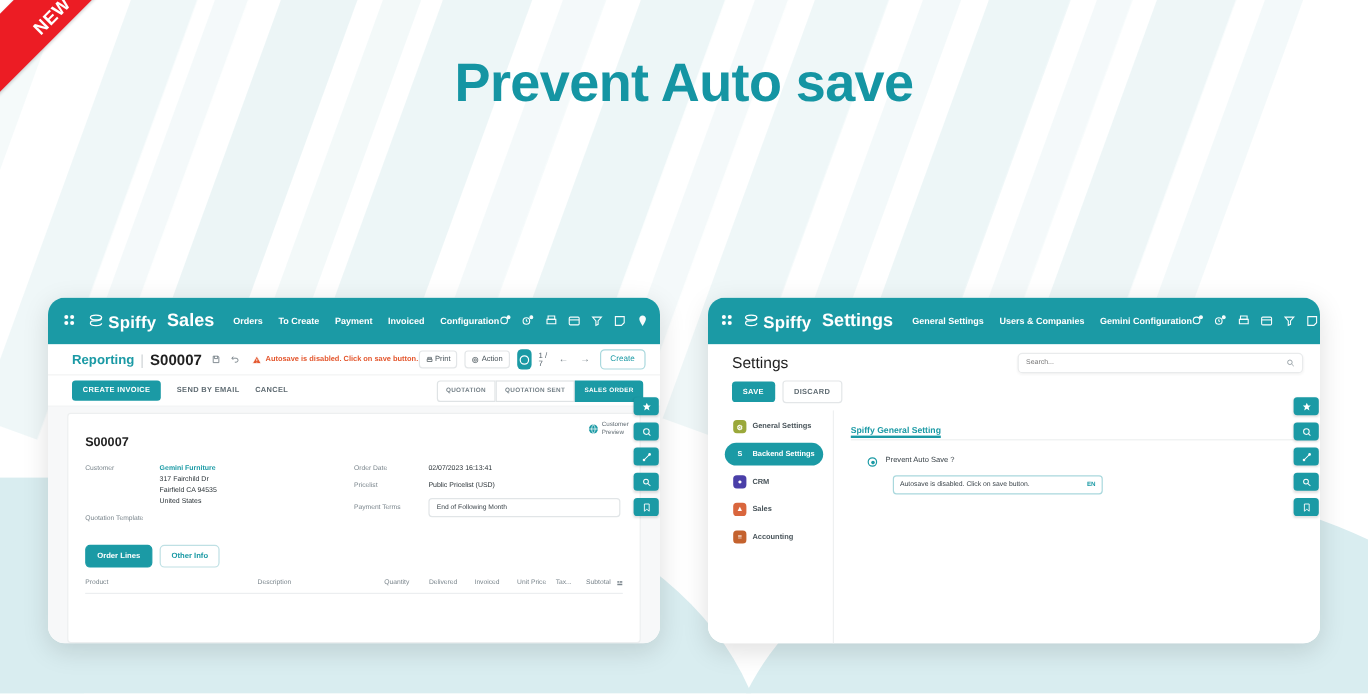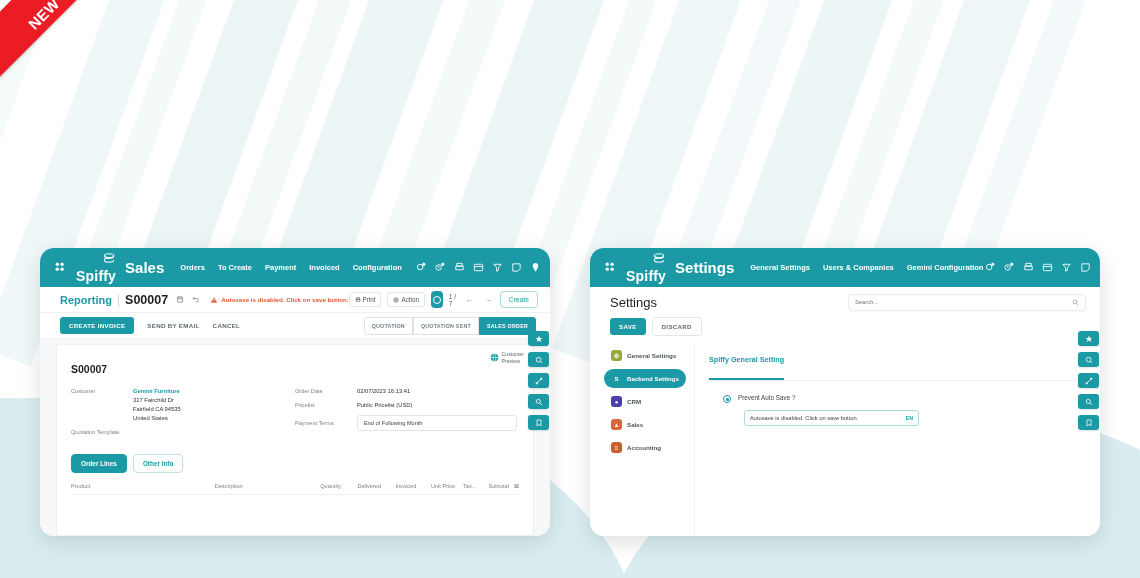--- a/index.html
+++ b/index.html
@@ -95,21 +95,21 @@
   #window-left  { left: 40px;  top: 248px; width: 510px; height: 288px; }
   #window-right { left: 590px; top: 248px; width: 510px; height: 288px; }
 
   
   .navbar {
     height: 39px; background: #1b9aa5;
     display: flex; align-items: center; padding: 0 9px 0 10px;
     gap: 0px; color: #fff;
   }
   .nav-apps { width: 20px; display:flex; align-items:center; justify-content:center;}
-  .brandwrap { display: flex; align-items: flex-end; gap: 3px; margin-left: 6px; flex-direction: column;}
+  .brandwrap { display: flex; align-items: flex-start; gap: 3px; margin-left: 6px;}
   .brand-txt { font-size: 14px; font-weight: bold; letter-spacing: .2px;}
   .app-title { font-size: 15px; font-weight: 600; margin-left: 9px; }
   .nav-menu { display: flex; gap: 13px; margin-left: 16px; }
   .nav-menu span { font-size: 7.5px; font-weight: 700; white-space: nowrap;}
   .nav-right { margin-left: auto; display: flex; align-items: center; gap: 8px;}
   .nav-ico { width: 11px; height: 11px; display:block; opacity: .97;}
 
   
   .cp {
     height: 26px; display: flex; align-items: center;
@@ -255,21 +255,21 @@
   .set-item.active .set-label { color:#fff; }
   .set-label { font-size: 6.2px; color:#4a555b; font-weight: 600; white-space:nowrap;}
   .set-ico {
     width: 11px; height: 11px; border-radius: 3px; flex:none;
     display:flex; align-items:center; justify-content:center;
     font-size: 6px; color:#fff; font-weight:bold;
   }
   .set-main { flex:1; padding: 6px 16px 0 14px; }
   .set-sec-title {
     font-size: 7.2px; color:#1b9aa5; font-weight:700;
-    padding-bottom: 14px; display:inline-block;
+    padding-bottom: 0; display:inline-block;
     border-bottom: 2px solid #1b9aa5;
   }
   .set-hr { border-top:1px solid #eef0f1; margin-top: 0px;}
   .set-opt { display:flex; align-items:flex-start; gap:7px; margin-top: 13px; padding-left: 14px;}
   .chk {
     width: 8px; height: 8px; border-radius: 50%; border: 1.2px solid #1b9aa5;
     display:flex;align-items:center;justify-content:center; flex:none; margin-top:1px;
   }
   .chk::after { content:""; width:3px;height:3px;border-radius:50%;background:#1b9aa5;}
   .set-opt-label { font-size: 6.3px; color:#3b444a;}
@@ -305,20 +305,21 @@
   </div>
   <div class="bottom-strip"></div>
   <div class="bottom-wave"></div>
   <div class="bottom-wave2"></div>
 
   <div class="ribbon">
     <span>NEW</span>
   </div>
 
   <div class="headline">
+    <h1>Prevent Auto save</h1>
   </div>
 
   <div class="window" id="window-left">
 
     <div class="navbar">
       <div class="nav-apps">
         <svg width="13" height="13" viewBox="0 0 24 24" fill="#fff">
           <circle cx="6" cy="6" r="3.1"></circle>
             <circle cx="15" cy="6" r="3.1"></circle>
           <circle cx="6" cy="15" r="3.1"></circle>

